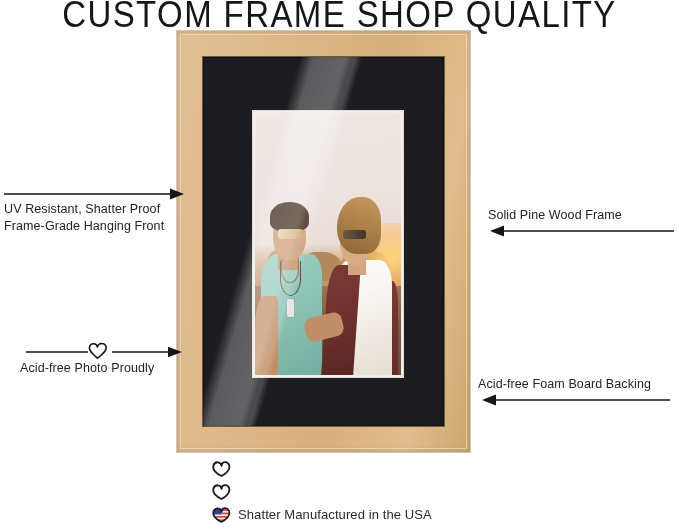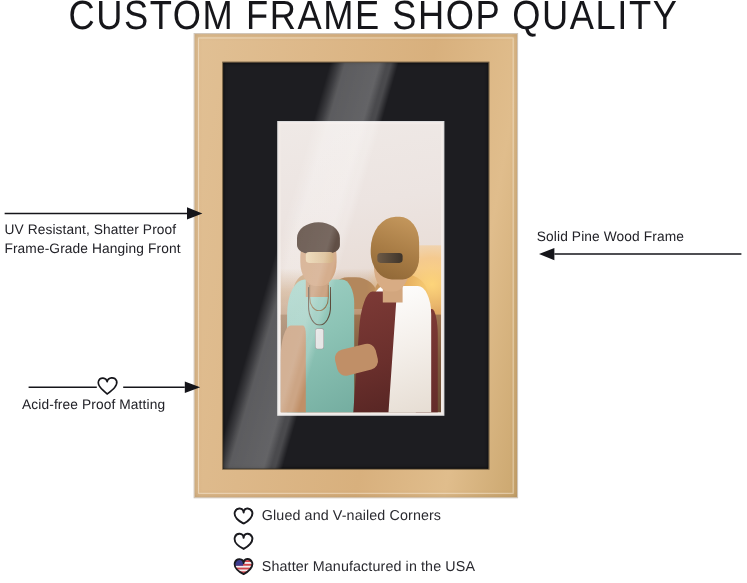--- a/index.html
+++ b/index.html
@@ -230,41 +230,47 @@
 
   <div class="callout c-matting">
     <svg class="arrow-svg" width="178" height="20" viewBox="0 0 178 20">
       <line x1="18" y1="12" x2="80" y2="12" stroke="#15151a" stroke-width="1.3"></line>
       <g>
         <path d="M98 6.2 C 96.2 2.4 90.4 2.6 89.4 7.0 C 88.6 3.0 83.0 2.6 81.6 6.4 C 80.2 10.4 85.0 14.4 89.5 18.2 C 94.0 14.6 99.4 10.6 98 6.2 Z" fill="none" stroke="#15151a" stroke-width="1.5" stroke-linejoin="round"></path>
       </g>
       <line x1="104" y1="12" x2="160" y2="12" stroke="#15151a" stroke-width="1.3"></line>
       <polygon points="160,6.8 174,12 160,17.2" fill="#15151a"></polygon>
     </svg>
-    <div class="ctext">Acid-free Proof Matting</div>
+    <div class="ctext">Acid-free Photo Proudly</div>
   </div>
 
   <div class="callout c-pine">
     <div class="ctext">Solid Pine Wood Frame</div>
     <svg class="arrow-svg" width="190" height="14" viewBox="0 0 190 14">
       <line x1="16" y1="7" x2="186" y2="7" stroke="#15151a" stroke-width="1.4"></line>
       <polygon points="16,1.5 2,7 16,12.5" fill="#15151a"></polygon>
     </svg>
   </div>
 
+  <div class="callout c-backing">
+    <div class="ctext">Acid-free Foam Board Backing</div>
+    <svg class="arrow-svg" width="201" height="14" viewBox="0 0 201 14">
+      <line x1="18" y1="7" x2="192" y2="7" stroke="#15151a" stroke-width="1.4"></line>
+      <polygon points="18,1.5 4,7 18,12.5" fill="#15151a"></polygon>
+    </svg>
+  </div>
 
   <div class="bullets">
 
     <div class="bullet">
       <span class="bicon">
         <svg width="19" height="17" viewBox="0 0 19 17">
           <path d="M17.2 5.2 C 15.4 0.9 9.6 1.3 9.5 5.9 C 9.1 1.4 3.0 0.9 1.5 5.4 C 0.1 9.8 5.3 13.9 9.5 16.0 C 13.7 13.9 18.6 9.6 17.2 5.2 Z" fill="none" stroke="#1a1a1f" stroke-width="1.8" stroke-linejoin="round"></path>
         </svg>
       </span>
-      <span class="blabel">Glued and V-nailed Corners</span>
     </div>
 
     <div class="bullet">
       <span class="bicon">
         <svg width="19" height="17" viewBox="0 0 19 17">
           <path d="M17.2 5.2 C 15.4 0.9 9.6 1.3 9.5 5.9 C 9.1 1.4 3.0 0.9 1.5 5.4 C 0.1 9.8 5.3 13.9 9.5 16.0 C 13.7 13.9 18.6 9.6 17.2 5.2 Z" fill="none" stroke="#1a1a1f" stroke-width="1.8" stroke-linejoin="round"></path>
         </svg>
       </span>
     </div>
 

